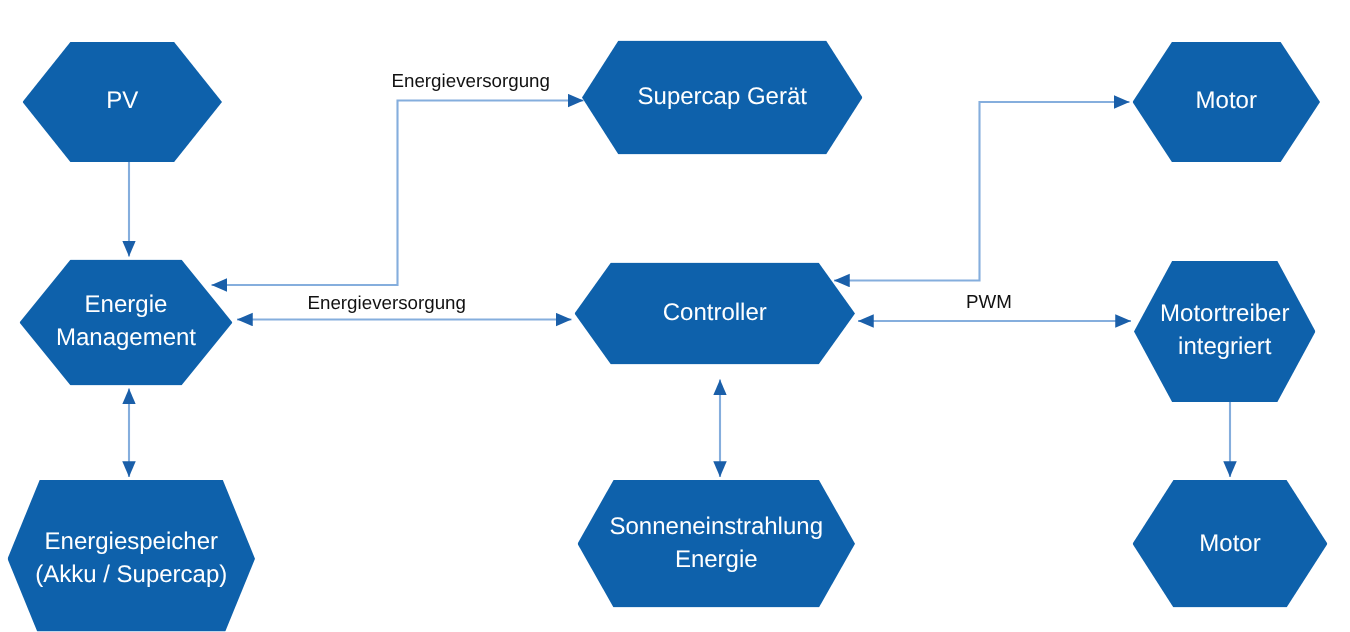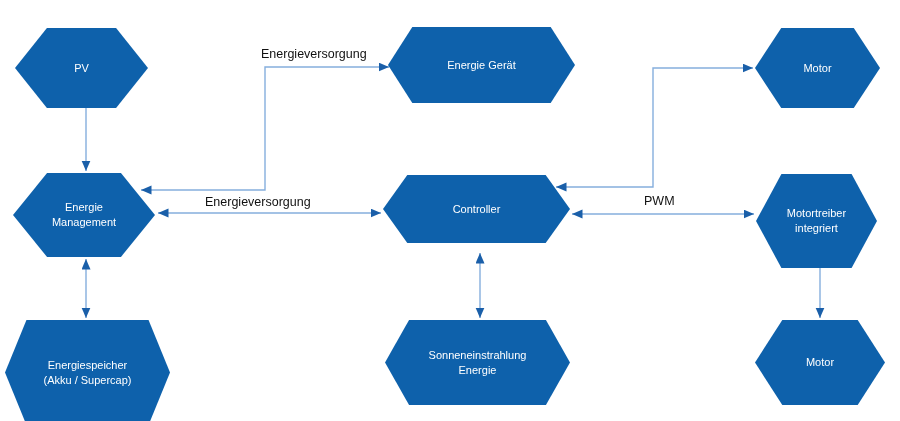--- a/index.html
+++ b/index.html
@@ -5,21 +5,21 @@
   html,body{margin:0;padding:0;background:#fff;}
   .canvas{
     position:relative;width:900px;height:421px;
     background:var(--background,#fff);
     font-family:"Liberation Sans",sans-serif;
     overflow:hidden;
   }
   .hex{
     position:absolute;display:flex;align-items:center;justify-content:center;
     text-align:center;color:var(--node-text,#fff);
-    font-size:11px;line-height:1.35;
+    font-size:16px;line-height:1.35;
     background:var(--node-fill,#0E61AB);
   }
   
   .hex-a{clip-path:polygon(0 50%,24% 0,76% 0,100% 50%,76% 100%,24% 100%);}
   
   .hex-b{clip-path:polygon(0 50%,13% 0,87% 0,100% 50%,87% 100%,13% 100%);}
   
   .hex-c{clip-path:polygon(0 50%,21% 0,79% 0,100% 50%,79% 100%,21% 100%);}
   .hex-label{white-space:pre-line;}
   .edges{position:absolute;left:0;top:0;}
@@ -48,21 +48,21 @@
     <polyline class="edge" points="480,253 480,318" marker-start="url(#arr)" marker-end="url(#arr)"></polyline>
     <polyline class="edge" points="86,259 86,318" marker-start="url(#arr)" marker-end="url(#arr)"></polyline>
     <polyline class="edge" points="820,257 820,318" marker-start="url(#arr)" marker-end="url(#arr)"></polyline>
   </svg>
 
   <div class="hex hex-a" style="left:15px;top:28px;width:133px;height:80px">
     <span class="hex-label">PV</span>
   </div>
 
   <div class="hex hex-b" style="left:388px;top:27px;width:187px;height:76px">
-    <span class="hex-label">Energie Gerät</span>
+    <span class="hex-label">Supercap Gerät</span>
   </div>
 
   <div class="hex hex-c" style="left:755px;top:28px;width:125px;height:80px">
     <span class="hex-label">Motor</span>
   </div>
 
   <div class="hex hex-a" style="left:13px;top:173px;width:142px;height:84px">
     <span class="hex-label">Energie
 Management</span>
   </div>

